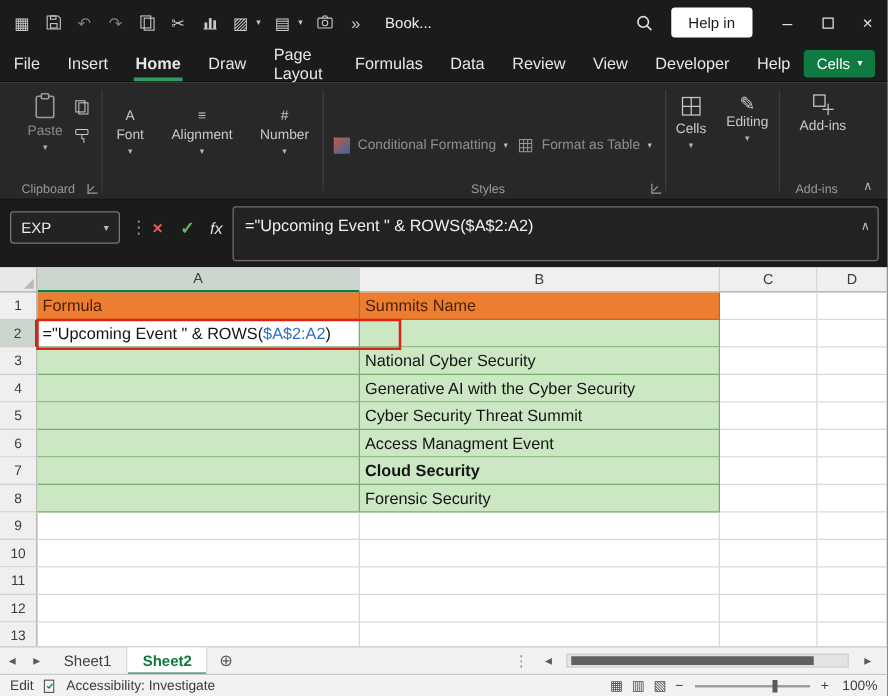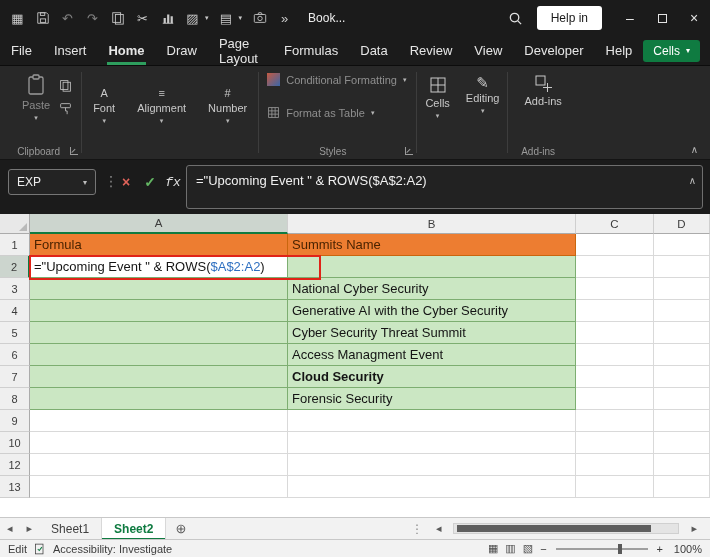--- a/index.html
+++ b/index.html
@@ -33,37 +33,37 @@
 .rsep{width:1px;background:#3d3d3d;margin:6px 0}
 .groupcap{position:absolute;bottom:2px;left:0;right:10px;text-align:center;font-size:10px;color:#9a9a9a}
 .launcher{position:absolute;right:3px;bottom:4px;width:8px;height:8px;border-left:1px solid #9a9a9a;border-bottom:1px solid #9a9a9a}
 .launcher::after{content:"";position:absolute;left:1px;bottom:1px;width:5px;height:1px;background:#9a9a9a;transform:rotate(-45deg);transform-origin:left bottom}
 .bigbtn{display:flex;flex-direction:column;align-items:center;gap:3px;padding:4px 8px;font-size:11px}
 .bigbtn .blabel{white-space:nowrap}
 .bcaret{font-size:7px;color:#b5b5b5}
 .dim, .bigbtn.dim .blabel{color:#8a8a8a}
 .smallcol{display:flex;flex-direction:column;gap:8px;padding-top:8px}
 .collapsed-group{display:flex;flex-direction:column;align-items:center;justify-content:center;gap:3px;padding:0 11px 14px;font-size:11px}
-.styles-col{display:flex;flex-direction:column;gap:20px;padding:7px 10px 0 8px}
+.styles-col{display:flex;gap:8px;padding:7px 10px 0 8px}
 .stylerow{display:flex;align-items:center;gap:6px;font-size:11px;color:#8f8f8f;white-space:nowrap}
 .sicon{width:13px;height:13px;display:inline-flex;align-items:center;justify-content:center;font-size:11px}
 .grad{background:linear-gradient(135deg,#c55a42,#3a66a8)}
 .csq{display:inline-flex;gap:1px}
 .csq i{width:4px;height:11px;display:inline-block}
 .ribbon-collapse{position:absolute;right:12px;bottom:4px;font-size:10px;color:#b5b5b5}
 
 
 .fbar{position:absolute;top:160px;left:0;width:100%;height:54px;background:#1b1b1b}
 .namebox{position:absolute;left:8px;top:9px;width:88px;height:26px;background:#232323;border:1px solid #767676;border-radius:3px;display:flex;align-items:center;color:#ededed;font-size:12px;padding:0 8px}
 .nb-caret{margin-left:auto;font-size:8px;color:#bdbdbd}
 .fdots{position:absolute;left:104px;top:13px;color:#8a8a8a;font-size:14px}
 .fbtn{position:absolute;top:12px;width:20px;height:20px;display:flex;align-items:center;justify-content:center;font-size:14px}
 .fcancel{left:116px;color:#e0635a;font-weight:700}
 .fok{left:140px;color:#63b663;font-weight:700}
-.ffx{left:163px;color:#dedede;font-style:italic;font-family:Liberation Mono, monospace;font-size:13px}
+.ffx{left:163px;color:#dedede;font-style:italic;font-family:Liberation Sans, sans-serif;font-size:13px}
 .finput{position:absolute;left:186px;top:5px;width:517px;height:44px;background:#222;border:1px solid #6f6f6f;border-radius:3px;color:#f0f0f0;font-size:13px;padding:7px 22px 0 9px;white-space:nowrap;overflow:hidden}
 .fexpand{position:absolute;right:14px;top:15px;color:#bdbdbd;font-size:10px}
 
 
 .grid{position:absolute;top:214px;left:0;width:100%;height:303px;background:#fff;overflow:hidden}
 .ghead{display:flex;height:20px}
 .corner{width:30px;min-width:30px;background:#E8E8E8;border-right:1px solid #ABABAB;border-bottom:1px solid #ABABAB;position:relative}
 .corner::after{content:"";position:absolute;right:2px;bottom:2px;border-left:8px solid transparent;border-bottom:8px solid #B9B9B9}
 .colhdr{display:flex;align-items:center;justify-content:center;background:#EFEFEF;color:#3c3c3c;border-right:1px solid #CFCFCF;border-bottom:1px solid #ABABAB;font-size:11.5px}
 .colhdr.sel{background:#CCD5CE;border-bottom:2px solid var(--accent_dark)}
@@ -375,20 +375,27 @@
           <div class="cell" style="min-width: 56px; width: 56px;"></div>
         </div>
         <div class="grow">
           <div class="rowhdr">10</div>
           <div class="cell" style="min-width: 258px; width: 258px;"></div>
           <div class="cell" style="min-width: 288px; width: 288px;"></div>
           <div class="cell" style="min-width: 78px; width: 78px;"></div>
           <div class="cell" style="min-width: 56px; width: 56px;"></div>
         </div>
         <div class="grow">
+          <div class="rowhdr">11</div>
+          <div class="cell" style="min-width: 258px; width: 258px;"></div>
+          <div class="cell" style="min-width: 288px; width: 288px;"></div>
+          <div class="cell" style="min-width: 78px; width: 78px;"></div>
+          <div class="cell" style="min-width: 56px; width: 56px;"></div>
+        </div>
+        <div class="grow">
           <div class="rowhdr">12</div>
           <div class="cell" style="min-width: 258px; width: 258px;"></div>
           <div class="cell" style="min-width: 288px; width: 288px;"></div>
           <div class="cell" style="min-width: 78px; width: 78px;"></div>
           <div class="cell" style="min-width: 56px; width: 56px;"></div>
         </div>
         <div class="grow">
           <div class="rowhdr">13</div>
           <div class="cell" style="min-width: 258px; width: 258px;"></div>
           <div class="cell" style="min-width: 288px; width: 288px;"></div>

